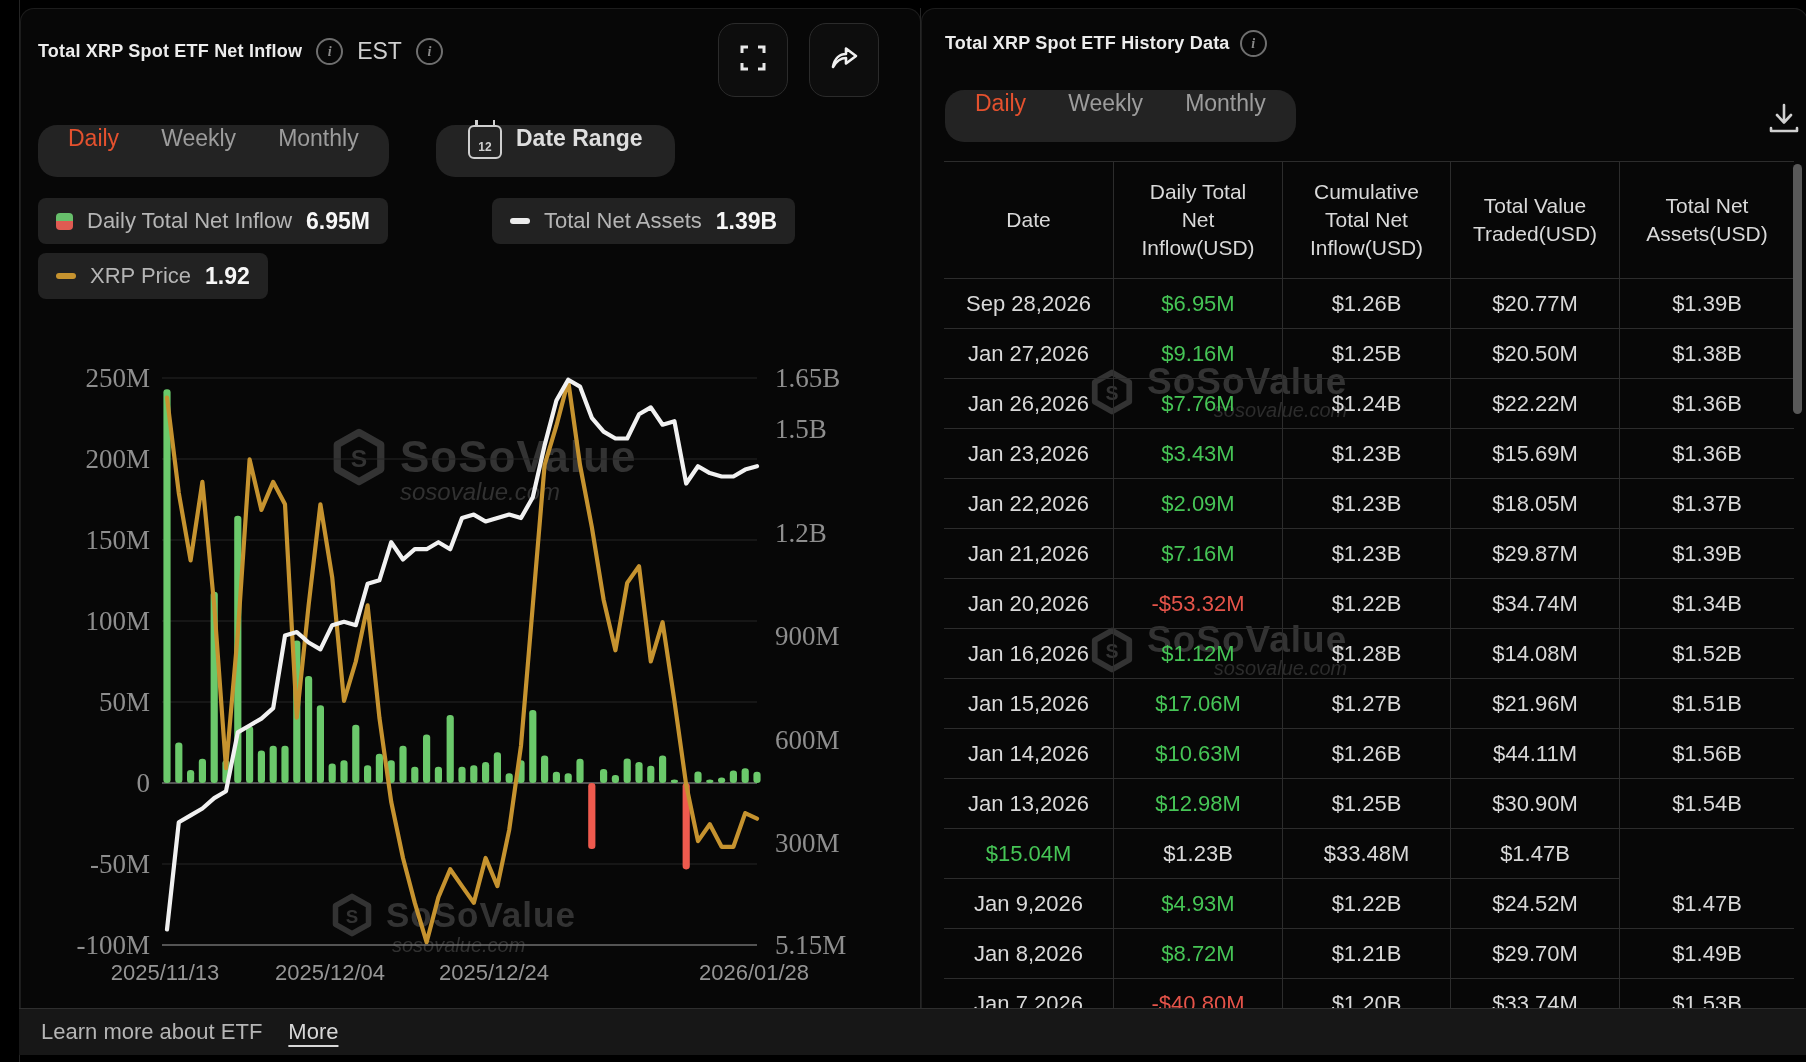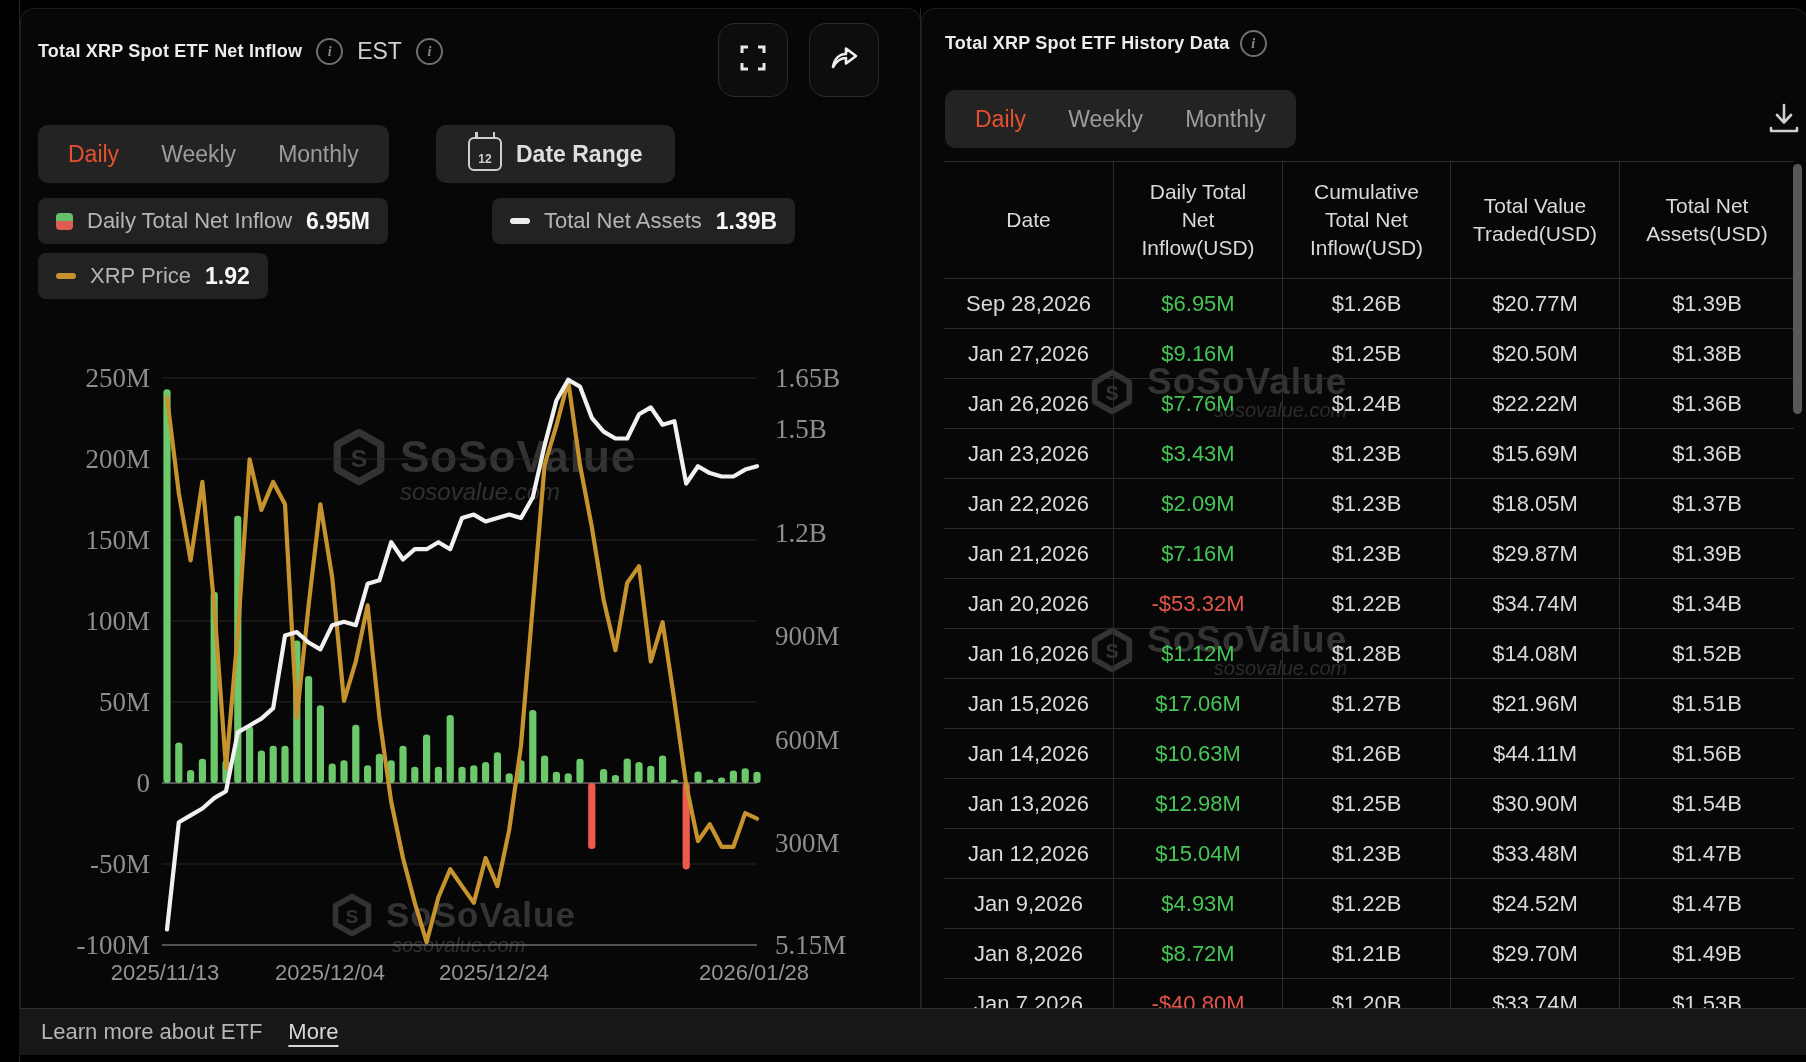--- a/index.html
+++ b/index.html
@@ -13,21 +13,21 @@
 
   .panel-title{font-size:18px;font-weight:bold;color:#ececec;letter-spacing:.2px;}
   .info-icon{display:inline-flex;align-items:center;justify-content:center;width:23px;height:23px;
     border:2px solid #6f6f6f;border-radius:50%;color:#8a8a8a;font-size:14px;
     font-family:"Liberation Serif",serif;font-style:italic;font-weight:bold;}
   .est-label{font-size:23px;color:#cfcfcf;}
 
   .icon-btn{position:absolute;width:68px;height:72px;background:#0d0d0d;border:1px solid #2b2b2b;
     border-radius:17px;display:flex;align-items:center;justify-content:center;}
 
-  .pill{position:absolute;display:flex;align-items:center;background:#232323;border-radius:10px;height:58px;}
+  .pill{position:absolute;display:flex;background:#232323;border-radius:19px;height:52px;}
   .pill .tab{font-size:23px;color:#9c9c9c;cursor:pointer;}
   .pill .tab.active{color:#e4512e;}
   .tabs-gap{display:flex;gap:42px;padding:0 30px;}
 
   .daterange{gap:14px;padding:0 32px;font-size:23px;font-weight:bold;color:#dedede;}
   .cal-icon{position:relative;width:30px;height:30px;border:2.5px solid #cfcfcf;border-radius:6px;
     display:flex;align-items:flex-end;justify-content:center;font-size:12px;font-weight:bold;color:#cfcfcf;}
   .cal-icon:before,.cal-icon:after{content:"";position:absolute;top:-7px;width:2.5px;height:7px;background:#cfcfcf;}
   .cal-icon:before{left:5px;} .cal-icon:after{right:5px;}
   .cal-icon .cal-num{line-height:20px;}
@@ -359,21 +359,20 @@
         <div class="t-cell">$1.56B</div>
       </div>
       <div class="t-grid t-row">
         <div class="t-cell">Jan 13,2026</div>
         <div class="t-cell pos">$12.98M</div>
         <div class="t-cell">$1.25B</div>
         <div class="t-cell">$30.90M</div>
         <div class="t-cell">$1.54B</div>
       </div>
       <div class="t-grid t-row">
-        <div class="t-cell">Jan 12,2026</div>
         <div class="t-cell pos">$15.04M</div>
         <div class="t-cell">$1.23B</div>
         <div class="t-cell">$33.48M</div>
         <div class="t-cell">$1.47B</div>
       </div>
       <div class="t-grid t-row">
         <div class="t-cell">Jan 9,2026</div>
         <div class="t-cell pos">$4.93M</div>
         <div class="t-cell">$1.22B</div>
         <div class="t-cell">$24.52M</div>

